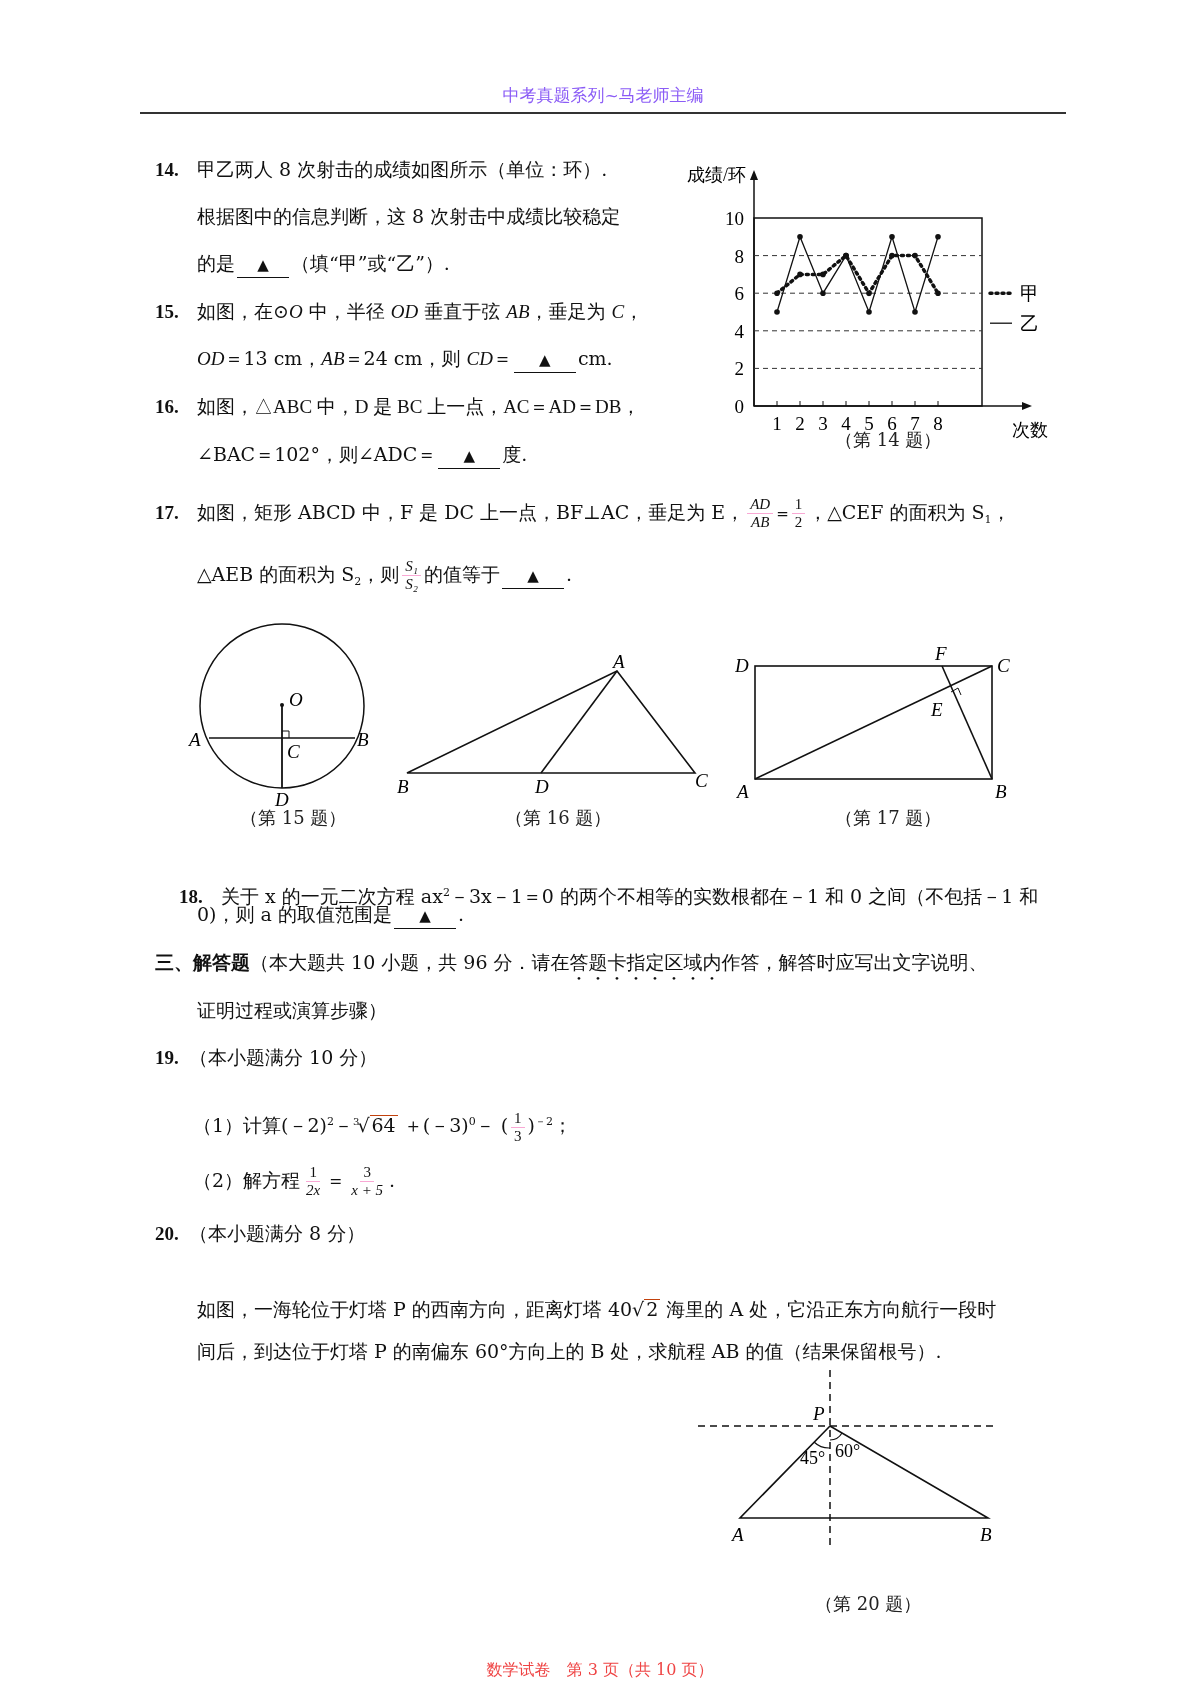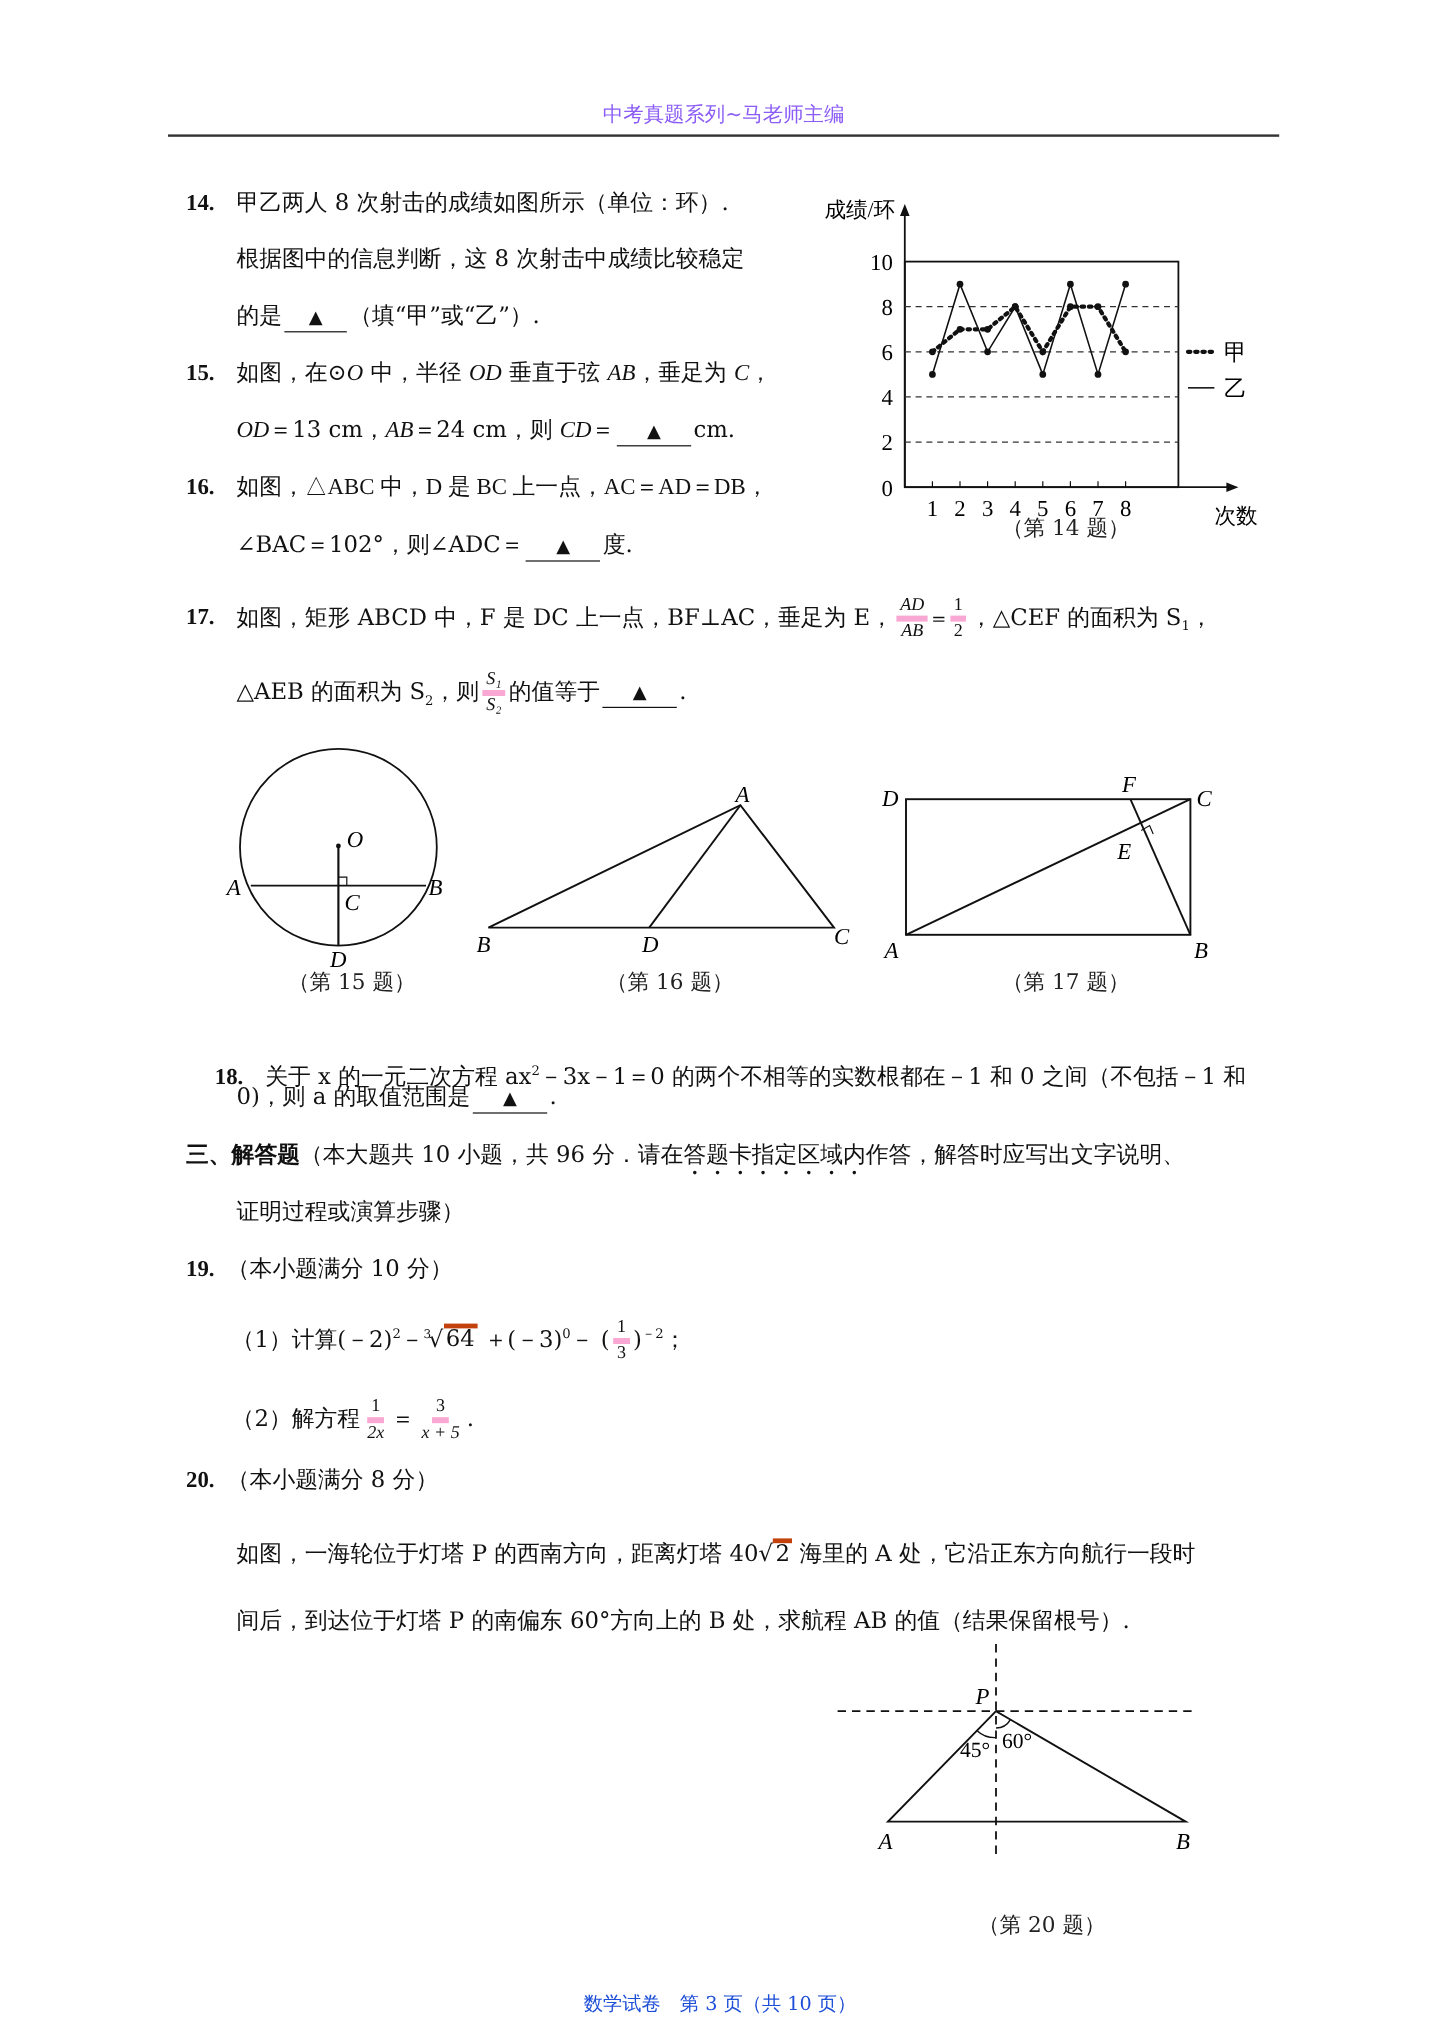--- a/index.html
+++ b/index.html
@@ -7,29 +7,29 @@
          font-family:"DejaVu Serif","Liberation Serif",serif; color:#111; }
   .abs { position:absolute; }
   .hdr { left:140px; width:926px; top:84px; text-align:center; font-size:17px; color:#8b5cf6; }
   .hdr-rule { left:140px; width:926px; top:112px; height:0; border-top:2px solid #333; }
   .line { position:absolute; font-size:19px; white-space:nowrap; line-height:24px; }
   .qn { font-weight:bold; font-family:"Liberation Serif",serif; display:inline-block; width:42px; }
   i, .it { font-style:italic; font-family:"Liberation Serif",serif; }
   .blank { display:inline-block; border-bottom:1.5px solid #111; min-width:52px; text-align:center; margin:0 2px; }
   .tri { font-size:15px; }
   .frac { display:inline-flex; flex-direction:column; align-items:center; vertical-align:middle; margin:0 3px; font-size:15px; line-height:17px; font-family:"Liberation Serif",serif; }
-  .frac .num { border-bottom:5px solid #f9a8d4; padding:0 3px; }
+  .frac .num { border-bottom:1px solid #f9a8d4; padding:0 3px; }
   .frac .den { padding:0 3px; }
   sup, sub { font-size:11px; }
   .emph { text-emphasis: dot; -webkit-text-emphasis: dot; text-emphasis-position: under; -webkit-text-emphasis-position: under; }
   .cap { position:absolute; font-size:18px; color:#222; white-space:nowrap; }
   .section { font-weight:bold; }
-  .sqrt { display:inline-block; border-top:4px solid #c2410c; padding:0 2px; line-height:18px; }
+  .sqrt { display:inline-block; border-top:1px solid #c2410c; padding:0 2px; line-height:18px;margin-top:17px; }
   svg text { font-family:"Liberation Serif",serif; }
-  .footer { left:0; width:1200px; top:1660px; text-align:center; font-size:16px; color:#1d4ed8; }
+  .footer { left:0; width:1200px; top:1660px; text-align:center; font-size:16px; color:#ef4444; }
 </style>
 </head>
 <body>
 
 <div class="abs hdr">中考真题系列~马老师主编</div>
 <div class="abs hdr-rule"></div>
 
 <div class="line" style="left:155px;top:157px;">
   <span class="qn">14.</span><span>甲乙两人 8 次射击的成绩如图所示（单位：环）.</span>
 </div>

